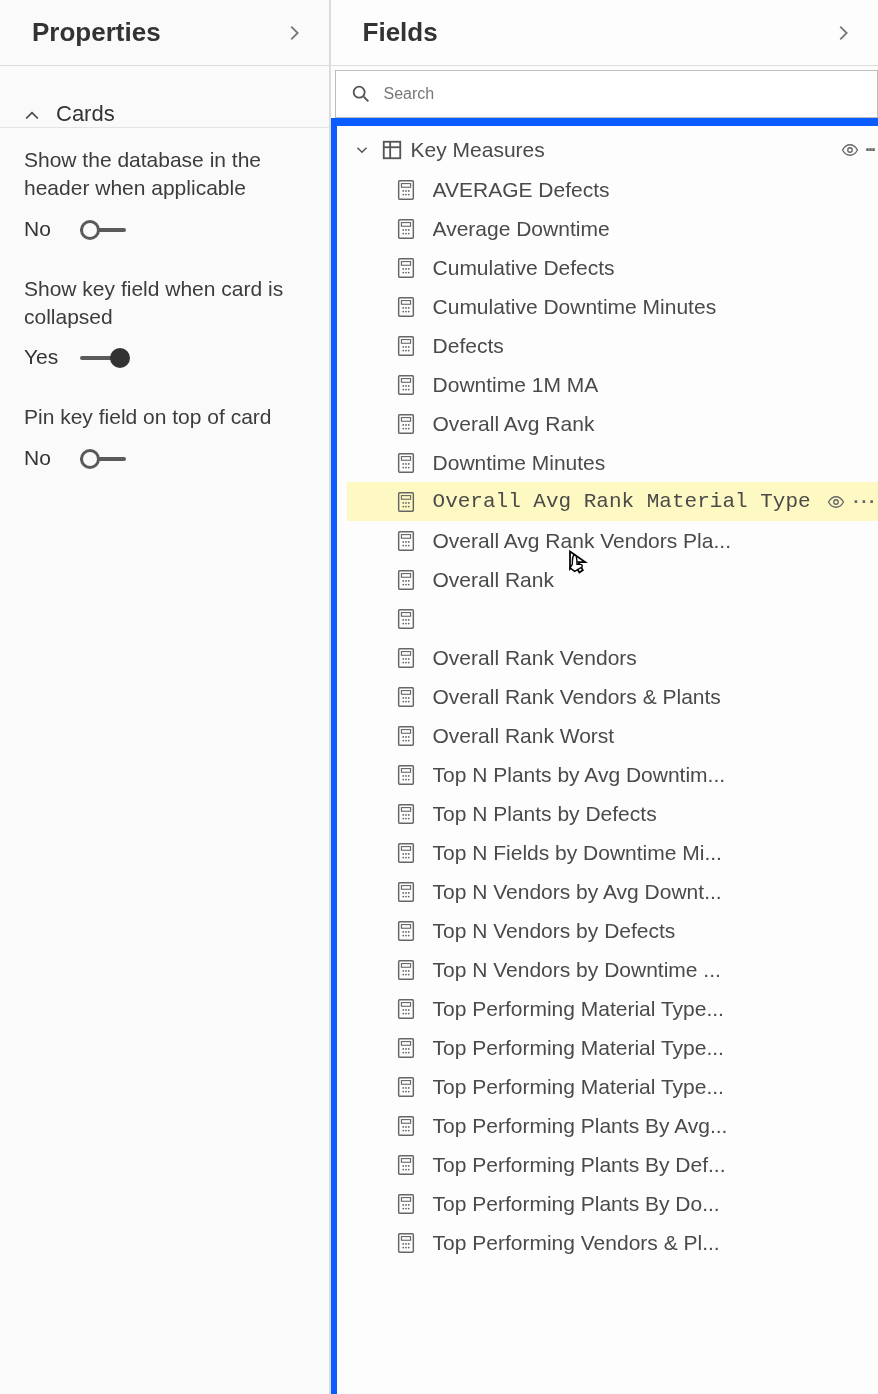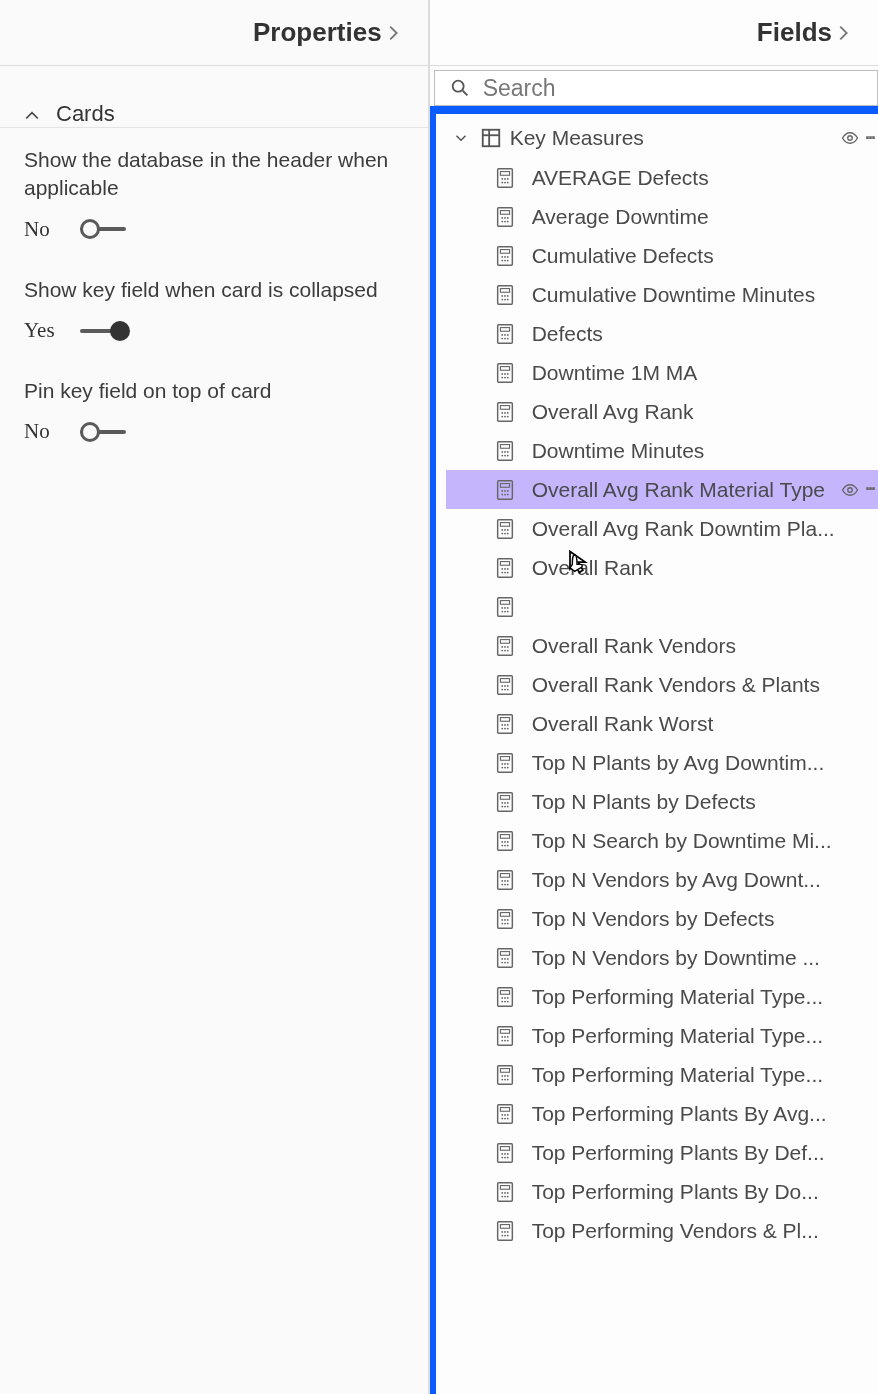--- a/index.html
+++ b/index.html
@@ -26,21 +26,21 @@
     flex: 1;
     height: 100%;
     background: #fdfdfd;
     display: flex;
     flex-direction: column;
   }
   .pane-header {
     height: 66px;
     display: flex;
     align-items: center;
-    justify-content: flex-end;
+    justify-content: space-between;
     padding: 0 24px 0 32px;
     border-bottom: 1px solid #dcdcdc;
   }
   .pane-header h1 {
     font-size: 26px;
     font-weight: 600;
     color: #333;
     margin:0;
   }
   .chevron-right {
@@ -63,49 +63,49 @@
     color:#444;
     transform: translateY(-1px);
   }
   .props-body {
     padding: 18px 24px;
     font-size: 21px;
     color:#3c3c3c;
   }
   .prop-group { margin-bottom: 34px; }
   .prop-label { line-height: 1.35; margin-bottom: 14px; }
-  .toggle-row { display:flex; align-items:center; gap: 12px; font-family: Liberation Serif, serif; }
+  .toggle-row { display:flex; align-items:flex-end; gap: 12px; }
   .toggle-state { width:44px; font-size:21px; color:#333; }
   .toggle {
     width: 52px; height: 22px; position: relative;
   }
   .toggle .track {
     position:absolute; left:0; top:50%; transform:translateY(-50%);
     width:46px; height:4px; background:#5a5a5a; border-radius:2px;
   }
   .toggle .knob {
     position:absolute; top:50%; transform:translate(-50%,-50%);
     width:20px; height:20px; border-radius:50%;
     background:#fafafa; border:3px solid #5a5a5a;
   }
   .toggle.off .knob { left:10px; }
   .toggle.on .knob  { left:40px; background:#333; border-color:#333; }
 
   .search-wrap {
     padding: 4px 0 0 4px;
   }
   .search-box {
-    height: 36px;
+    height: 48px;
     border:1px solid #bdbdbd;
     background:#fff;
     display:flex;
     align-items:center;
     gap:12px;
     padding-left:14px;
-    font-size:23px;
+    font-size:16px;
     color:#777;
   }
   .search-icon {
     width:22px; height:22px; color:#555;
   }
 
   .fields-area {
     position: relative;
     flex:1;
     overflow:hidden;
@@ -133,21 +133,21 @@
   .field-row {
     height:39px;
     display:flex;
     align-items:center;
     gap:16px;
     padding-left:48px;
     padding-right:4px;
     white-space:nowrap;
     overflow:hidden;
   }
-  .field-row.hovered { background:#c4b5fd; }
+  .field-row.hovered { background:#fef9c3;font-family:Liberation Mono, monospace; }
   .expand-chev { font-size:18px; color:#555; width:20px; text-align:center; }
   .table-icon, .measure-icon {
     width:22px; height:22px; display:inline-block; flex-shrink:0;
   }
   .name-label {
     flex:1;
     overflow:hidden;
     text-overflow:ellipsis;
   }
   .row-actions {
@@ -417,21 +417,21 @@
                 <rect x="4" y="2" width="16" height="20" rx="1" fill="none" stroke="#666" stroke-width="1.6"></rect>
                 <rect x="7" y="5" width="10" height="4" fill="none" stroke="#666" stroke-width="1.2"></rect>
                 <circle cx="9" cy="13" r="1" fill="#666"></circle>
                 <circle cx="12" cy="13" r="1" fill="#666"></circle>
                 <circle cx="15" cy="13" r="1" fill="#666"></circle>
                 <circle cx="9" cy="17" r="1" fill="#666"></circle>
                 <circle cx="12" cy="17" r="1" fill="#666"></circle>
                 <circle cx="15" cy="17" r="1" fill="#666"></circle>
               </svg>
             </span>
-            <span class="name-label">Overall Avg Rank Downtim Pla...</span>
+            <span class="name-label">Overall Avg Rank Vendors Pla...</span>
           </div>
           <div class="field-row">
             <span class="measure-icon">
               <svg viewBox="0 0 24 24" width="22" height="22">
                 <rect x="4" y="2" width="16" height="20" rx="1" fill="none" stroke="#666" stroke-width="1.6"></rect>
                 <rect x="7" y="5" width="10" height="4" fill="none" stroke="#666" stroke-width="1.2"></rect>
                 <circle cx="9" cy="13" r="1" fill="#666"></circle>
                 <circle cx="12" cy="13" r="1" fill="#666"></circle>
                 <circle cx="15" cy="13" r="1" fill="#666"></circle>
                 <circle cx="9" cy="17" r="1" fill="#666"></circle>
@@ -536,21 +536,21 @@
                 <rect x="4" y="2" width="16" height="20" rx="1" fill="none" stroke="#666" stroke-width="1.6"></rect>
                 <rect x="7" y="5" width="10" height="4" fill="none" stroke="#666" stroke-width="1.2"></rect>
                 <circle cx="9" cy="13" r="1" fill="#666"></circle>
                 <circle cx="12" cy="13" r="1" fill="#666"></circle>
                 <circle cx="15" cy="13" r="1" fill="#666"></circle>
                 <circle cx="9" cy="17" r="1" fill="#666"></circle>
                 <circle cx="12" cy="17" r="1" fill="#666"></circle>
                 <circle cx="15" cy="17" r="1" fill="#666"></circle>
               </svg>
             </span>
-            <span class="name-label">Top N Search by Downtime Mi...</span>
+            <span class="name-label">Top N Fields by Downtime Mi...</span>
           </div>
           <div class="field-row">
             <span class="measure-icon">
               <svg viewBox="0 0 24 24" width="22" height="22">
                 <rect x="4" y="2" width="16" height="20" rx="1" fill="none" stroke="#666" stroke-width="1.6"></rect>
                 <rect x="7" y="5" width="10" height="4" fill="none" stroke="#666" stroke-width="1.2"></rect>
                 <circle cx="9" cy="13" r="1" fill="#666"></circle>
                 <circle cx="12" cy="13" r="1" fill="#666"></circle>
                 <circle cx="15" cy="13" r="1" fill="#666"></circle>
                 <circle cx="9" cy="17" r="1" fill="#666"></circle>

